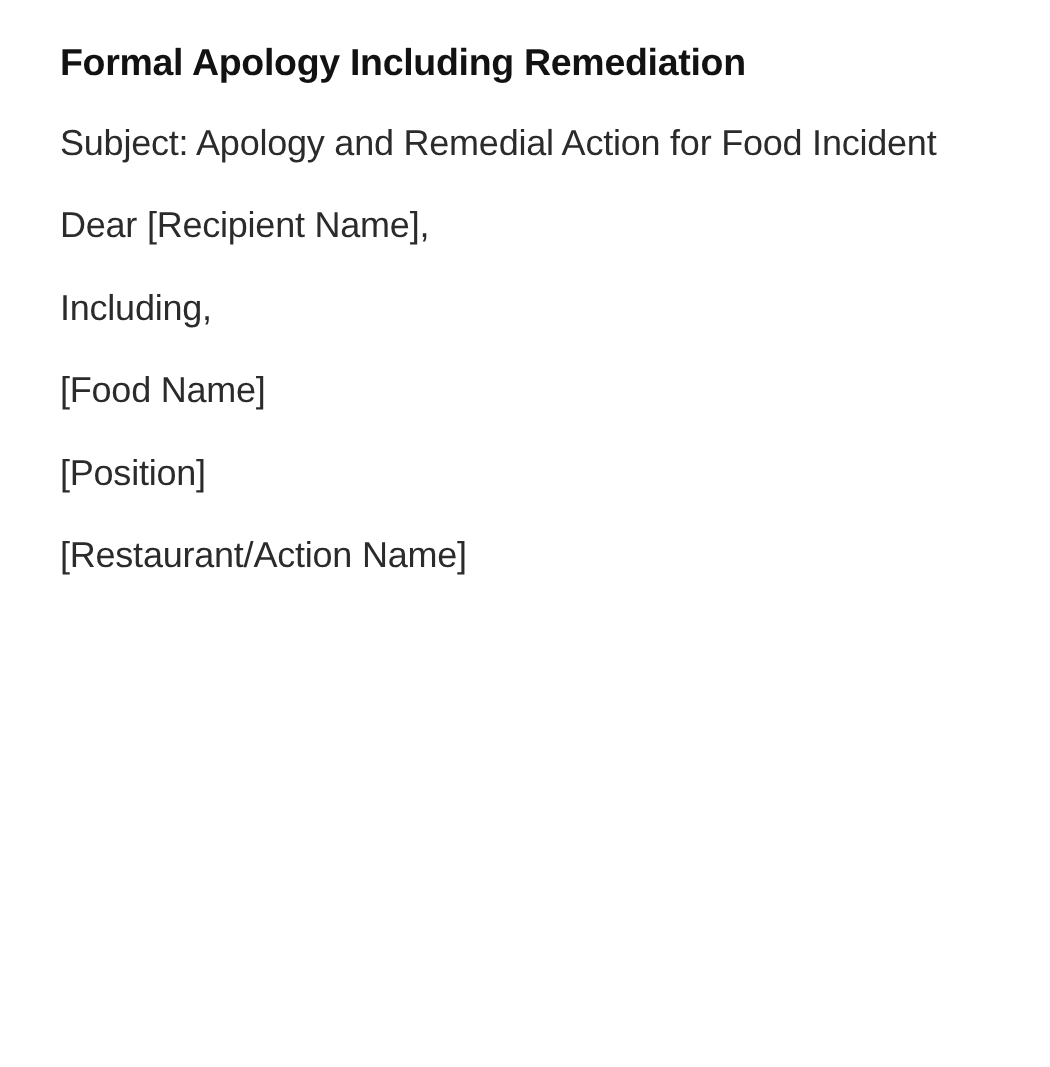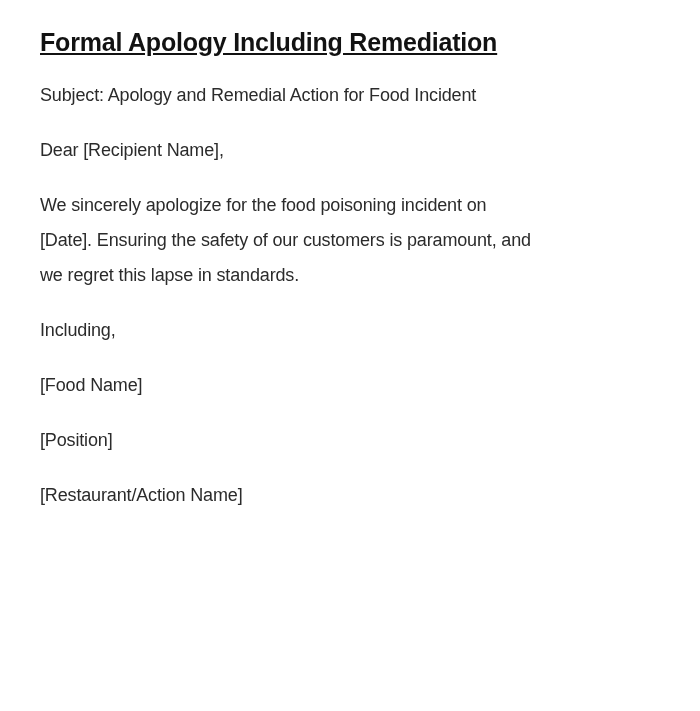--- a/index.html
+++ b/index.html
@@ -19,45 +19,41 @@
   .doc {
     padding: 27px 30px 0 40px;
   }
   h1.doc-title {
     margin: 0;
     font-size: 25px;
     line-height: 31px;
     font-weight: 700;
     color: var(--title-color);
     letter-spacing: -0.2px;
-    text-decoration: underline;
   }
   p.body-text {
     margin: 20px 0 0 0;
-    font-size: 18px;
+    font-size: 24px;
     line-height: 35px;
     font-weight: 400;
     color: var(--body-color);
     letter-spacing: -0.15px;
     white-space: pre;
   }
 </style>
 </head>
 <body>
 
 <div class="doc">
   <h1 class="doc-title">Formal Apology Including Remediation</h1>
 
   <p class="body-text">Subject: Apology and Remedial Action for Food Incident</p>
 
   <p class="body-text">Dear [Recipient Name],</p>
 
-  <p class="body-text">We sincerely apologize for the food poisoning incident on
-[Date]. Ensuring the safety of our customers is paramount, and
-we regret this lapse in standards.</p>
 
 
   <p class="body-text">Including,</p>
 
   <p class="body-text">[Food Name]</p>
 
   <p class="body-text">[Position]</p>
 
   <p class="body-text">[Restaurant/Action Name]</p>
 </div>

